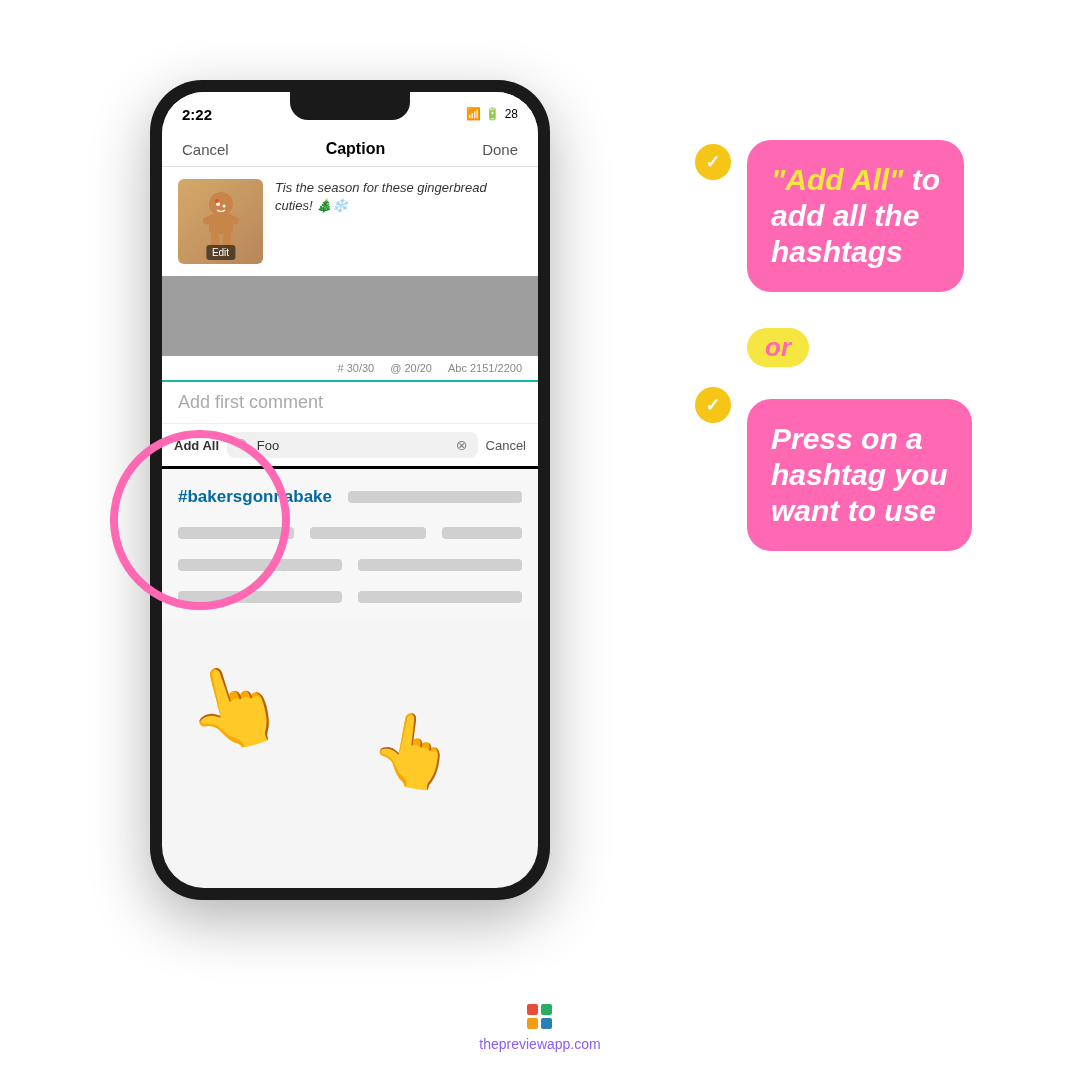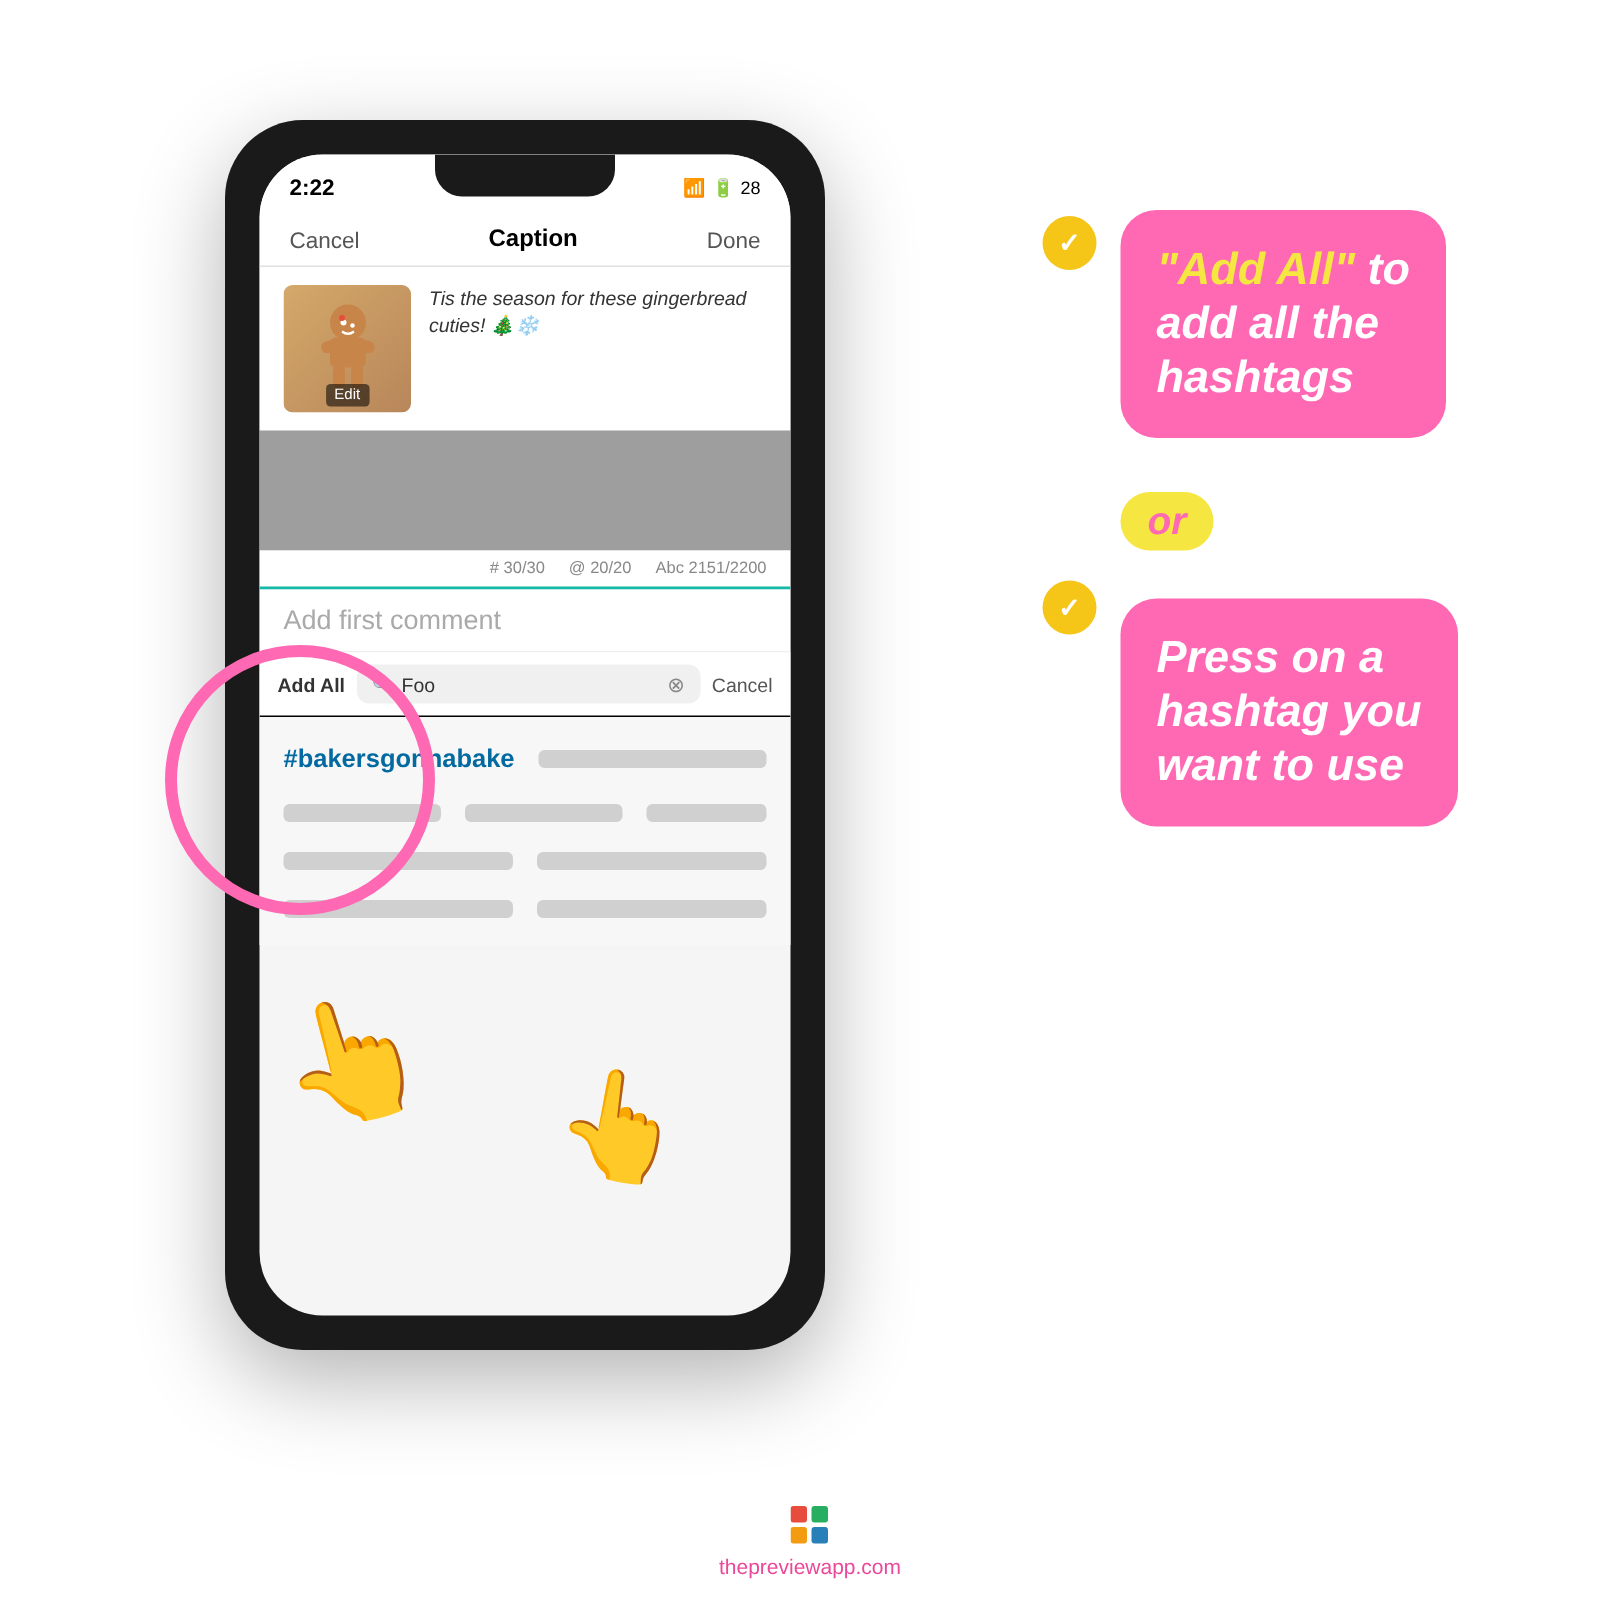--- a/index.html
+++ b/index.html
@@ -25,21 +25,21 @@
 
     
     .phone-mockup {
       position: absolute;
       left: 150px;
       top: 80px;
       width: 400px;
       height: 820px;
       background: #1a1a1a;
       border-radius: 52px;
-      padding: 23px;
+      padding: 12px;
       box-shadow: 0 20px 60px rgba(0,0,0,0.3);
     }
 
     .phone-screen {
       width: 100%;
       height: 100%;
       background: #f5f5f5;
       border-radius: 42px;
       overflow: hidden;
       position: relative;
@@ -191,21 +191,21 @@
       background: #f7f7f7;
     }
 
     
     .search-row {
       background: #ffffff;
       padding: 8px 12px;
       display: flex;
       align-items: center;
       gap: 8px;
-      border-bottom: 1px solid #000000;
+      border-bottom: 3px solid #000000;
     }
 
     .add-all-btn {
       font-size: 13px;
       font-weight: 600;
       color: #333;
       white-space: nowrap;
     }
 
     .search-field {
@@ -410,21 +410,21 @@
       gap: 6px;
     }
 
     .footer-logo {
       display: flex;
       gap: 3px;
     }
 
     .footer-url {
       font-size: 14px;
-      color: #ec4899;
+      color: #8b5cf6;
     }
   </style>
 </head>
 <body>
 
 <div class="page-container">
 
   <div class="phone-mockup">
     <div class="phone-screen">
 

